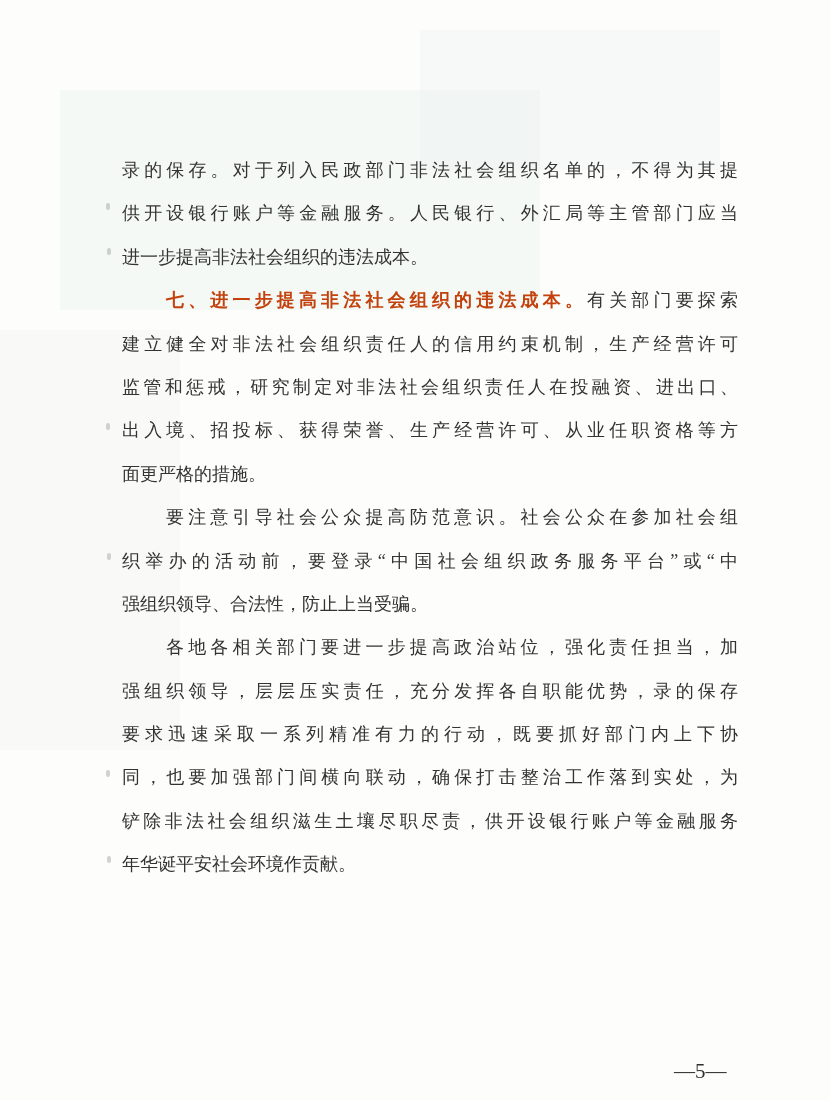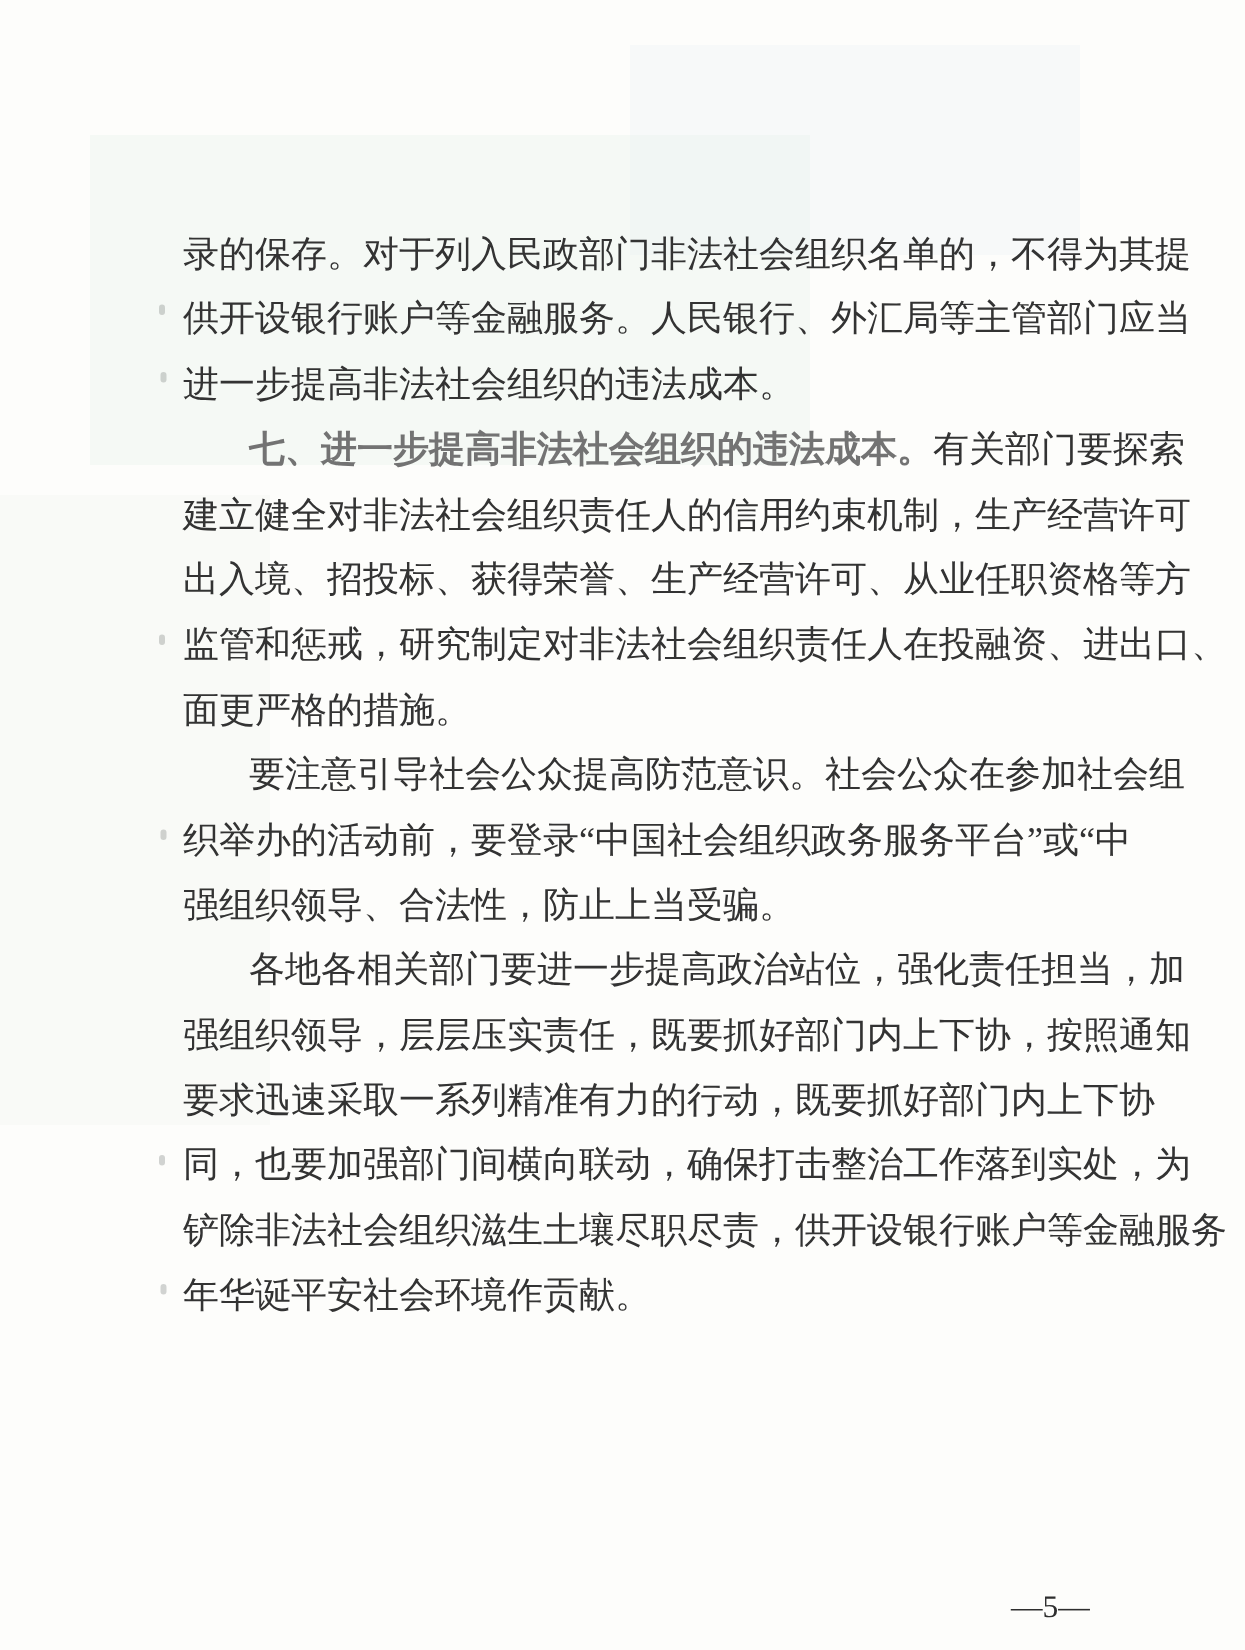--- a/index.html
+++ b/index.html
@@ -57,36 +57,36 @@
   }
   .paragraph {
     margin: 0;
     padding: 0;
   }
   .doc-line {
     width: 616px;
     box-sizing: border-box;
     height: 43.4px;
     line-height: 43.4px;
-    font-size: 24px;
+    font-size: 18px;
     color: #333333;
     white-space: nowrap;
     text-align: justify;
     text-align-last: justify;
     letter-spacing: 0;
   }
   .doc-line.last {
     text-align-last: left;
   }
   .doc-line.indent {
     padding-left: 44px;
   }
   .seg.bold {
     font-weight: 700;
-    color: #737373;
+    color: #c2410c;
   }
   .footer-page-number {
     position: absolute;
     left: 674px;
     top: 1056px;
     font-size: 21px;
     color: #2e2e2e;
     letter-spacing: 0px;
     line-height: 30px;
   }
@@ -109,32 +109,32 @@
 
   <div class="text-block">
       <div class="paragraph">
         <div class="doc-line"><span class="seg">录的保存。对于列入民政部门非法社会组织名单的，不得为其提</span></div>
         <div class="doc-line"><span class="seg">供开设银行账户等金融服务。人民银行、外汇局等主管部门应当</span></div>
         <div class="doc-line last"><span class="seg">进一步提高非法社会组织的违法成本。</span></div>
       </div>
       <div class="paragraph">
         <div class="doc-line indent"><span class="seg bold">七、进一步提高非法社会组织的违法成本。</span><span class="seg">有关部门要探索</span></div>
         <div class="doc-line"><span class="seg">建立健全对非法社会组织责任人的信用约束机制，生产经营许可</span></div>
+        <div class="doc-line"><span class="seg">监管和惩戒，研究制定对非法社会组织责任人在投融资、进出口、</span></div>
         <div class="doc-line"><span class="seg">出入境、招投标、获得荣誉、生产经营许可、从业任职资格等方</span></div>
-        <div class="doc-line"><span class="seg">监管和惩戒，研究制定对非法社会组织责任人在投融资、进出口、</span></div>
         <div class="doc-line last"><span class="seg">面更严格的措施。</span></div>
       </div>
       <div class="paragraph">
         <div class="doc-line indent"><span class="seg">要注意引导社会公众提高防范意识。社会公众在参加社会组</span></div>
         <div class="doc-line"><span class="seg">织举办的活动前，要登录“中国社会组织政务服务平台”或“中</span></div>
         <div class="doc-line last"><span class="seg">强组织领导、合法性，防止上当受骗。</span></div>
       </div>
       <div class="paragraph">
         <div class="doc-line indent"><span class="seg">各地各相关部门要进一步提高政治站位，强化责任担当，加</span></div>
-        <div class="doc-line"><span class="seg">强组织领导，层层压实责任，既要抓好部门内上下协，按照通知</span></div>
+        <div class="doc-line"><span class="seg">强组织领导，层层压实责任，充分发挥各自职能优势，录的保存</span></div>
         <div class="doc-line"><span class="seg">要求迅速采取一系列精准有力的行动，既要抓好部门内上下协</span></div>
         <div class="doc-line"><span class="seg">同，也要加强部门间横向联动，确保打击整治工作落到实处，为</span></div>
         <div class="doc-line"><span class="seg">铲除非法社会组织滋生土壤尽职尽责，供开设银行账户等金融服务</span></div>
         <div class="doc-line last"><span class="seg">年华诞平安社会环境作贡献。</span></div>
       </div>
     </div>
 
   <div class="footer-page-number">—5—</div>
 </div>
 

